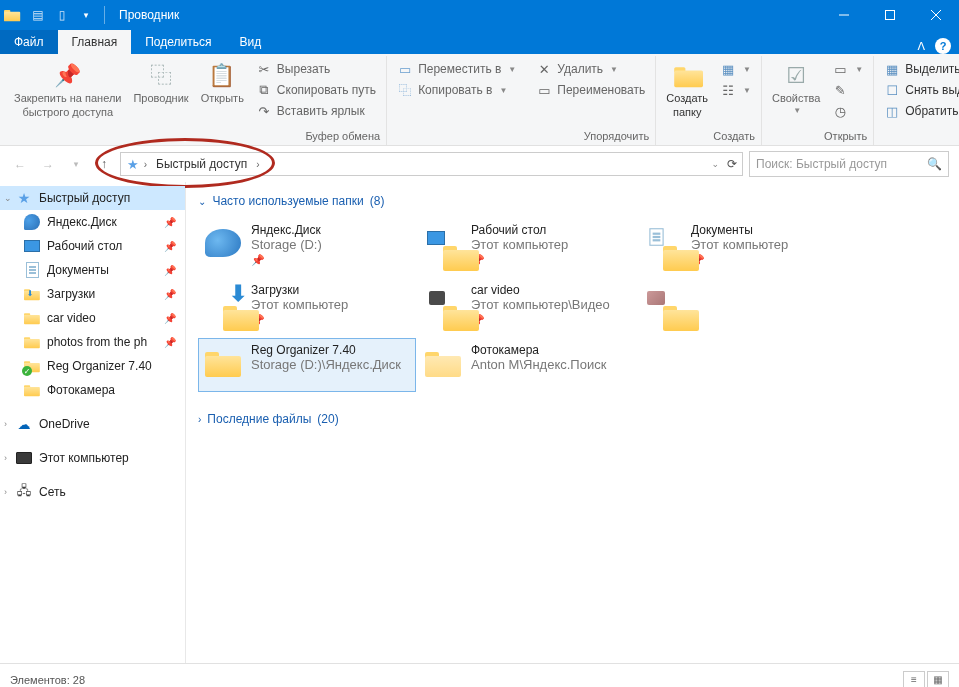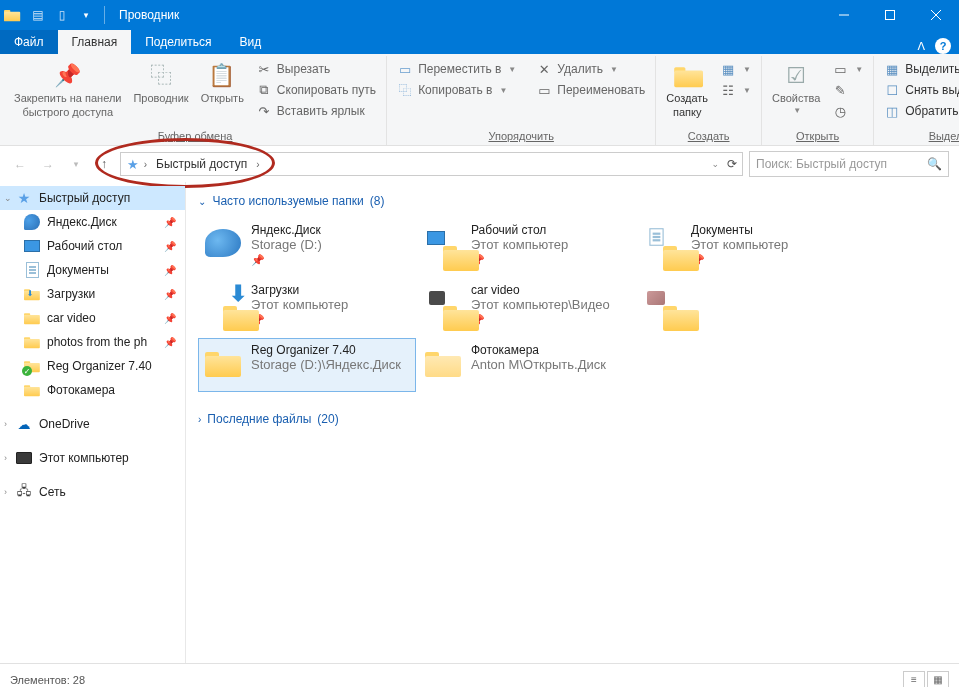--- a/index.html
+++ b/index.html
@@ -20,21 +20,21 @@
 .tabsrow .tab.file { background: #006ac1; color: #fff; }
 .tabsrow .tab.active { background: #f5f6f7; color: #333; }
 .tabsrow .righticons { margin-left: auto; display: flex; align-items: center; padding-right: 8px; gap: 10px; }
 .tabsrow .righticons .chev { color: #fff; font-size: 11px; }
 .tabsrow .help-icon { width: 16px; height: 16px; border-radius: 50%; background: #fff; color: #0078d7; display: flex; align-items: center; justify-content: center; font-size: 11px; font-weight: bold; }
 
 
 .ribbon { height: 92px; background: #f5f6f7; border-bottom: 1px solid #e1e1e1; display: flex; padding: 2px 4px 0 4px; }
 .rgroup { display: flex; flex-direction: column; border-right: 1px solid #e3e3e3; padding: 0 6px; }
 .rgroup-body { flex: 1; display: flex; align-items: flex-start; gap: 4px; }
-.rgroup-label { text-align: center; font-size: 11px; color: #666; padding: 2px 0 3px 0; text-decoration: underline; }
+.rgroup-label { text-align: right; font-size: 11px; color: #666; padding: 2px 0 3px 0; }
 .rbtn-big { display: flex; flex-direction: column; align-items: center; justify-content: flex-start; padding: 4px 4px 0 4px; min-width: 44px; text-align: center; line-height: 1.25; color: #666; }
 .rbtn-big .ico { width: 32px; height: 32px; display: flex; align-items: center; justify-content: center; font-size: 22px; color: #9aa; }
 .rbtn-big.enabled { color: #333; }
 .rbtn-big.enabled .ico { color: #5a8fc1; }
 .rbtn-small { display: flex; align-items: center; gap: 5px; padding: 2px 4px; color: #666; font-size: 12px; white-space: nowrap; }
 .rbtn-small .ico { width: 16px; height: 16px; display: flex; align-items: center; justify-content: center; font-size: 13px; }
 .rbtn-small.enabled { color: #333; }
 .rcol { display: flex; flex-direction: column; gap: 1px; padding-top: 3px; }
 .drop { font-size: 8px; color: #888; margin-left: 2px; }
 
@@ -461,21 +461,21 @@
             <div class="fname">Reg Organizer 7.40</div>
             <div class="fsub">Storage (D:)\Яндекс.Диск</div>
           </div>
         </div>
         <div class="tile">
           <div class="fico">
             <span class="folder-icon empty"></span>
           </div>
           <div class="ftxt">
             <div class="fname">Фотокамера</div>
-            <div class="fsub">Anton M\Открыть.Диск</div>
+            <div class="fsub">Anton M\Яндекс.Поиск</div>
           </div>
         </div>
       </div>
 
     <div class="section-header" style="margin-top:14px">
       <span class="chev">›</span>
       <span>Последние файлы</span>
       <span class="count">(20)</span>
     </div>
   </div>

